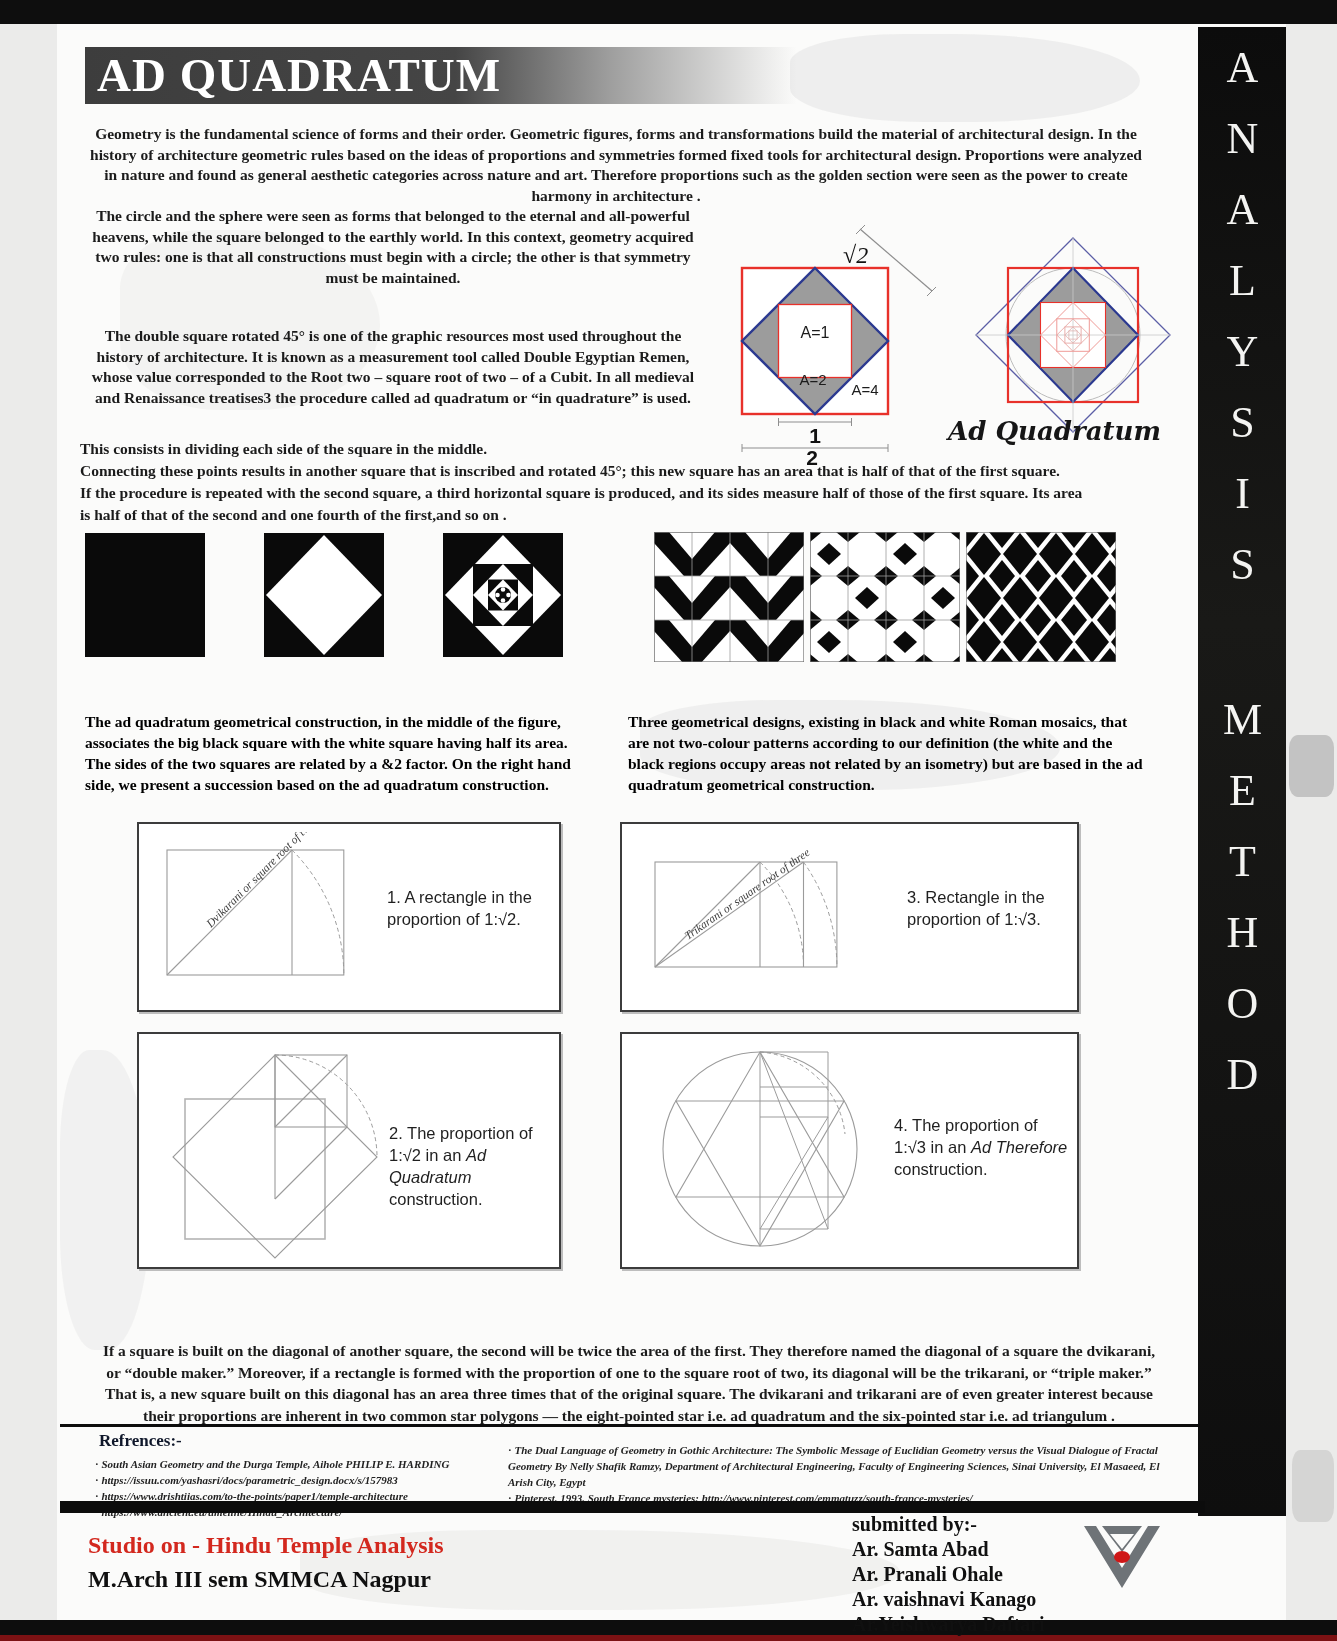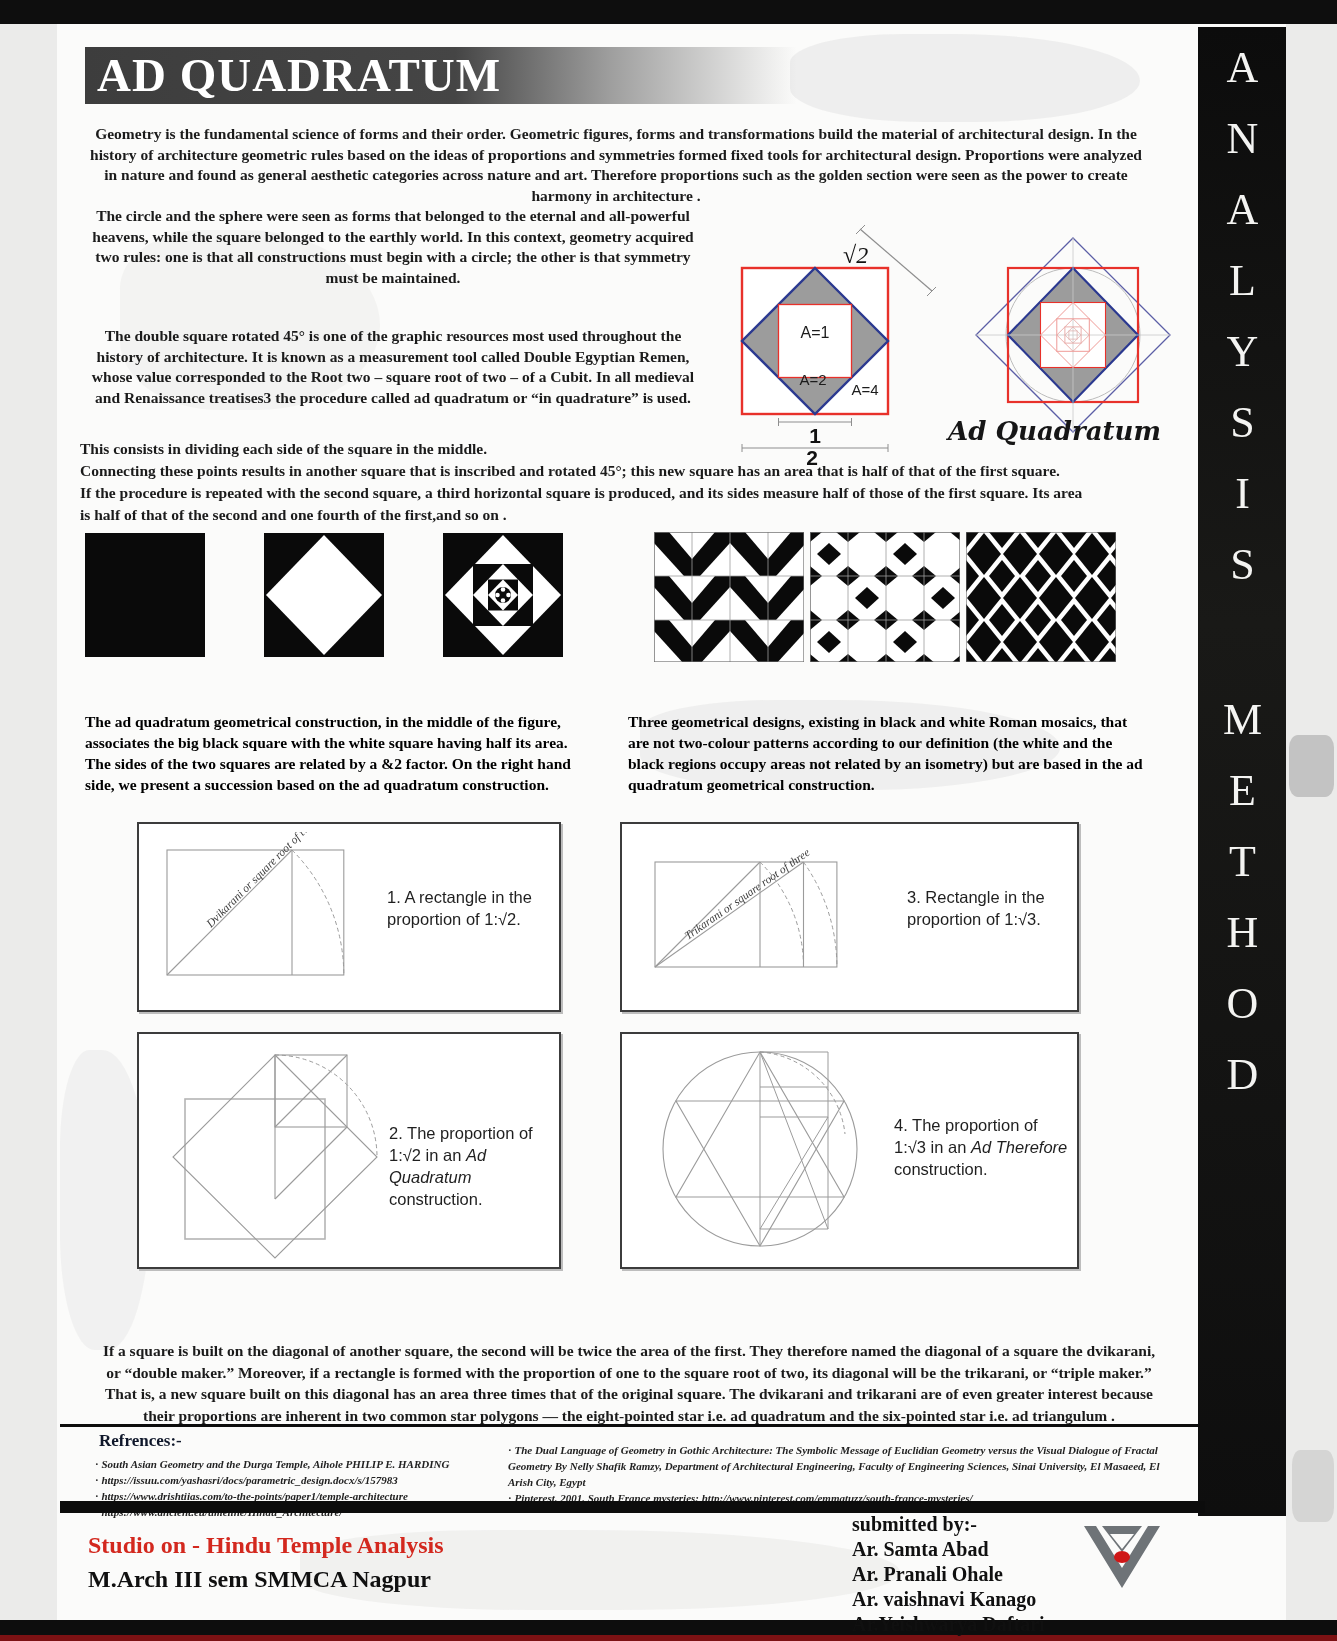--- a/index.html
+++ b/index.html
@@ -260,21 +260,21 @@
   <div class="abs rule" style="left:60px;top:1424px;width:1140px;height:3px;"></div>
   <div class="abs ref-head" style="left:99px;top:1431px;">Refrences:-</div>
   <ul class="abs ref-list" style="left:95px;top:1452px;width:420px;">
     <li>South Asian Geometry and the Durga Temple, Aihole PHILIP E. HARDING</li>
     <li>https://issuu.com/yashasri/docs/parametric_design.docx/s/157983</li>
     <li>https://www.drishtiias.com/to-the-points/paper1/temple-architecture</li>
     <li>https://www.ancient.eu/timeline/Hindu_Architecture/</li>
   </ul>
   <ul class="abs ref-list" style="left:508px;top:1438px;width:652px;">
     <li>The Dual Language of Geometry in Gothic Architecture: The Symbolic Message of Euclidian Geometry versus the Visual Dialogue of Fractal Geometry By Nelly Shafik Ramzy, Department of Architectural Engineering, Faculty of Engineering Sciences, Sinai University, El Masaeed, El Arish City, Egypt</li>
-    <li>Pinterest. 2001. South France mysteries: http://www.pinterest.com/emmatuzz/south-france-mysteries/</li>
+    <li>Pinterest. 1993. South France mysteries: http://www.pinterest.com/emmatuzz/south-france-mysteries/</li>
   </ul>
   <div class="abs rule" style="left:60px;top:1501px;width:1145px;height:12px;"></div>
 
   <div class="abs studio" style="left:88px;top:1532px;">Studio on - Hindu Temple Analysis</div>
   <div class="abs" style="left:852px;top:1512px;width:230px;">
     <div class="submit">submitted by:-</div>
     <div class="submit">Ar. Samta Abad</div>
     <div class="submit">Ar. Pranali Ohale</div>
     <div class="submit">Ar. vaishnavi Kanago</div>
     <div class="submit">Ar.Yeishwarya Daftari</div>

